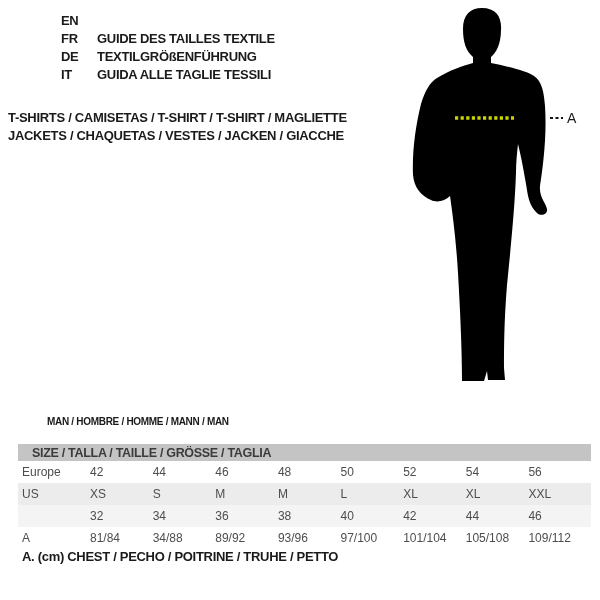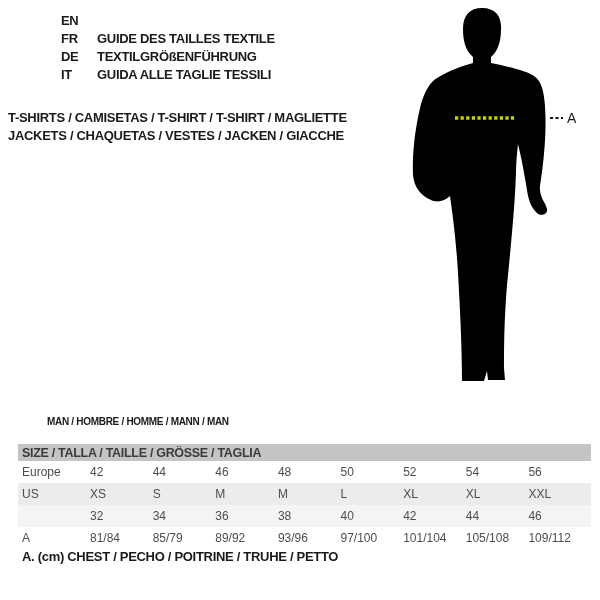--- a/index.html
+++ b/index.html
@@ -14,21 +14,21 @@
   
   .product-block{position:absolute;left:8px;top:109px;}
   .product-line{font-size:13px;font-weight:700;letter-spacing:-0.3px;line-height:18px;white-space:nowrap;}
   
   .figure-svg{position:absolute;left:400px;top:0;width:200px;height:400px;}
   
   .section-title{position:absolute;left:22px;top:416px;font-size:10px;font-weight:700;letter-spacing:-0.3px;margin-left:25px;}
   
   .size-table{position:absolute;left:18px;top:444px;width:573px;}
   .table-header{height:17px;background:#c4c4c4;display:flex;align-items:center;
-    padding-left:4px;box-sizing:border-box;font-size:12.5px;font-weight:700;
+    padding-left:14px;box-sizing:border-box;font-size:12.5px;font-weight:700;
     letter-spacing:-0.3px;color:#3b3b3b;}
   .t-row{display:grid;grid-template-columns:72px repeat(8,1fr);height:22px;
     align-items:center;font-size:12px;color:#4d4d4d;}
   .t-row .cell{}
   .t-row .row-label{text-align:left;padding-left:4px;}
   .t-row.stripe-a{background:#ececec;}
   .t-row.stripe-b{background:#f4f4f4;}
   
   .footnote{position:absolute;left:22px;top:549px;font-size:13px;font-weight:700;letter-spacing:-0.3px;}
 </style>
@@ -132,21 +132,21 @@
     <span class="cell">38</span>
     <span class="cell">40</span>
     <span class="cell">42</span>
     <span class="cell">44</span>
     <span class="cell">46</span>
   </div>
 
   <div class="t-row">
     <span class="cell row-label">A</span>
     <span class="cell">81/84</span>
-    <span class="cell">85/79</span>
+    <span class="cell">34/88</span>
     <span class="cell">89/92</span>
     <span class="cell">93/96</span>
     <span class="cell">97/100</span>
     <span class="cell">101/104</span>
     <span class="cell">105/108</span>
     <span class="cell">109/112</span>
   </div>
 </div>
 
 <div class="footnote">A. (cm) CHEST / PECHO / POITRINE / TRUHE / PETTO</div>

